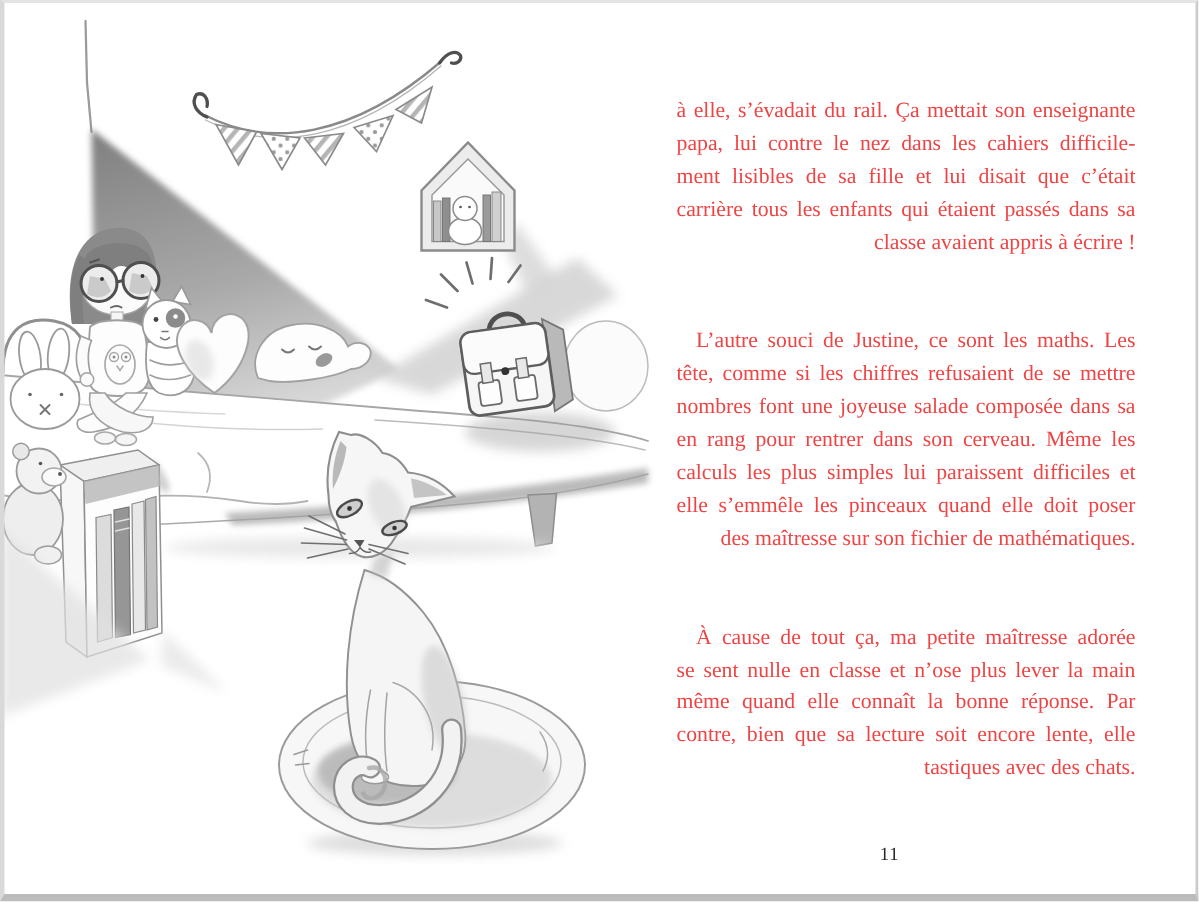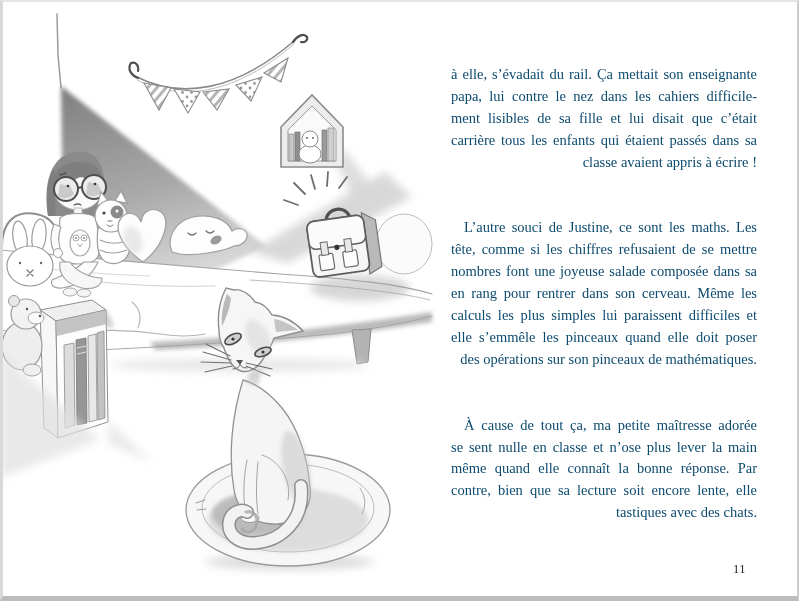--- a/index.html
+++ b/index.html
@@ -18,21 +18,21 @@
     position:absolute; left:11px; top:64px; width:306px;
     color:#1e1e1e; font-size:14.5px; line-height:21.9px;
   }
   .para { margin:0; }
   .line { text-align:justify; height:21.9px; overflow:hidden; white-space:normal; }
   .line::after { content:""; display:inline-block; width:100%; height:0; }
   .line.last { text-align:right; }
   .line.last::after { width:0; }
   .line.indent { text-indent:13px;margin-top:44px; }
   .page-number {
-    position:absolute; left:0; width:306px; top:562px; text-align:right;
+    position:absolute; left:0; width:306px; top:562px; text-align:center;
     font-size:12.5px; color:#26262b; letter-spacing:0.5px;
   }
   svg .ln { fill:none; stroke-linecap:round; }
 </style>
 </head>
 <body>
 
 <div class="frame"></div>
 
 <div class="illustration-page">
@@ -262,36 +262,36 @@
       <path class="ln" d="M240,365 Q238,369 233,369 M240,365 Q243,369 247,368" stroke="#666666" stroke-width="1"></path>
       <g>
         <path class="ln" d="M231,360 L203,352 M231,363 L201,362 M232,366 L205,372 M230,356 L206,344 M246,363 L272,369 M246,366 L270,376" stroke="#6f6f6f" stroke-width="1.1"></path>
       </g>
       <path d="M250,372 L262,368 L258,386 L246,382 Z" fill="#b9b9b9" opacity="0.6" filter="url(#soft)"></path>
     </g>
   </svg>
 </div>
 
 <div class="text-page">
-  <div class="text-column" style="color: #0c4a6e;">
+  <div class="text-column" style="color: #ef4444;">
       <div class="para">
         <div class="line">à elle, s’évadait du rail. Ça mettait son enseignante</div>
         <div class="line">papa, lui contre le nez dans les cahiers difficile-</div>
         <div class="line">ment lisibles de sa fille et lui disait que c’était</div>
         <div class="line">carrière tous les enfants qui étaient passés dans sa</div>
         <div class="line last">classe avaient appris à écrire !</div>
       </div>
       <div class="para">
         <div class="line indent">L’autre souci de Justine, ce sont les maths. Les</div>
         <div class="line">tête, comme si les chiffres refusaient de se mettre</div>
         <div class="line">nombres font une joyeuse salade composée dans sa</div>
         <div class="line">en rang pour rentrer dans son cerveau. Même les</div>
         <div class="line">calculs les plus simples lui paraissent difficiles et</div>
         <div class="line">elle s’emmêle les pinceaux quand elle doit poser</div>
-        <div class="line last">des opérations sur son pinceaux de mathématiques.</div>
+        <div class="line last">des maîtresse sur son fichier de mathématiques.</div>
       </div>
       <div class="para">
         <div class="line indent">À cause de tout ça, ma petite maîtresse adorée</div>
         <div class="line">se sent nulle en classe et n’ose plus lever la main</div>
         <div class="line">même quand elle connaît la bonne réponse. Par</div>
         <div class="line">contre, bien que sa lecture soit encore lente, elle</div>
         <div class="line last">tastiques avec des chats.</div>
       </div>
     </div>
   <div class="page-number">11</div>

